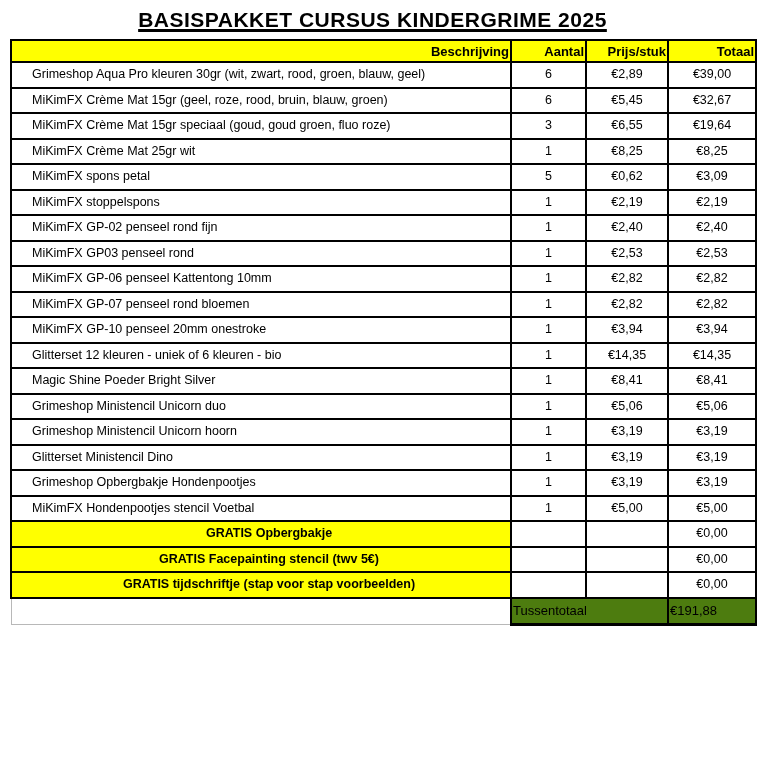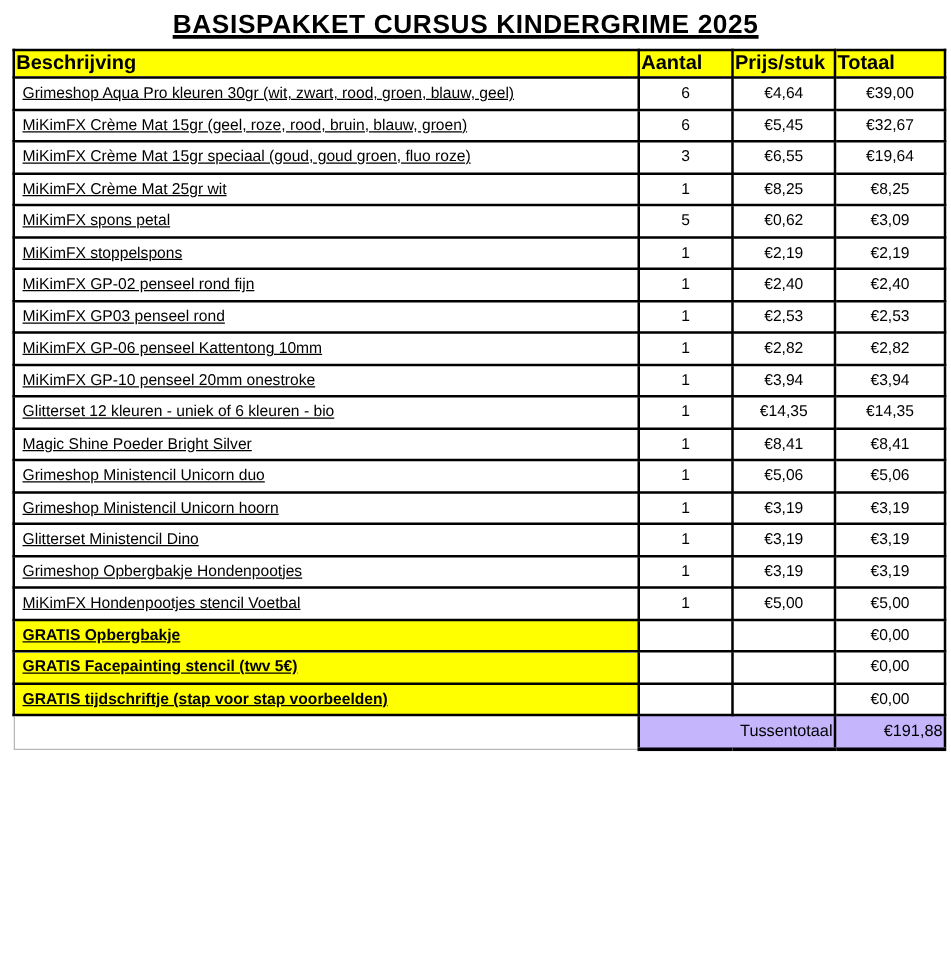--- a/index.html
+++ b/index.html
@@ -29,58 +29,58 @@
   .price-table th,
   .price-table td {
     border: 2px solid #000000;
     font-size: 12.5px;
     overflow: hidden;
     white-space: nowrap;
   }
   .price-table th {
     background: #FFFF00;
     height: 22px;
-    font-size: 16px;
+    font-size: 13px;
     font-weight: bold;
-    text-align: left;
+    text-align: right;
     vertical-align: middle;
   }
   .price-table td {
     height: 25.5px;
     vertical-align: top;
     padding-top: 4px;
   }
   td.desc {
     text-align: left;
-    padding-left: 6px;
+    padding-left: 20px;
     padding-right: 4px;
-    text-decoration: underline;
   }
   td.num {
     text-align: center;
   }
   tr.gratis-row td.desc {
     background: #FFFF00;
     font-weight: bold;
+    text-align: center;
   }
   tr.subtotal-row td {
     vertical-align: middle;
     padding-top: 0;
     height: 27px;
   }
   tr.subtotal-row td.empty-cell {
     border: 1px solid #b8b8b8;
     border-top: 2px solid #000000;
     background: #ffffff;
   }
   tr.subtotal-row td.beige {
-    background: #c4b5fd;
+    background: #4d7c0f;
     border: 2px solid #000000;
     border-bottom-width: 3px;
-    text-align: right;
+    text-align: left;
     font-size: 13px;
   }
 </style>
 </head>
 <body>
 
 <h1 class="page-title">BASISPAKKET CURSUS KINDERGRIME 2025</h1>
 
 <table class="price-table">
   <colgroup>
@@ -94,21 +94,21 @@
       <th>Beschrijving</th>
       <th>Aantal</th>
       <th>Prijs/stuk</th>
       <th>Totaal</th>
     </tr>
   </thead>
   <tbody id="rows-body">
       <tr>
     <td class="desc">Grimeshop Aqua Pro kleuren 30gr (wit, zwart, rood, groen, blauw, geel)</td>
     <td class="num">6</td>
-    <td class="num">€4,64</td>
+    <td class="num">€2,89</td>
     <td class="num">€39,00</td>
   </tr>
       <tr>
     <td class="desc">MiKimFX Crème Mat 15gr (geel, roze, rood, bruin, blauw, groen)</td>
     <td class="num">6</td>
     <td class="num">€5,45</td>
     <td class="num">€32,67</td>
   </tr>
       <tr>
     <td class="desc">MiKimFX Crème Mat 15gr speciaal (goud, goud groen, fluo roze)</td>
@@ -141,20 +141,26 @@
     <td class="num">€2,40</td>
   </tr>
       <tr>
     <td class="desc">MiKimFX GP03 penseel rond</td>
     <td class="num">1</td>
     <td class="num">€2,53</td>
     <td class="num">€2,53</td>
   </tr>
       <tr>
     <td class="desc">MiKimFX GP-06 penseel Kattentong 10mm</td>
+    <td class="num">1</td>
+    <td class="num">€2,82</td>
+    <td class="num">€2,82</td>
+  </tr>
+      <tr>
+    <td class="desc">MiKimFX GP-07 penseel rond bloemen</td>
     <td class="num">1</td>
     <td class="num">€2,82</td>
     <td class="num">€2,82</td>
   </tr>
       <tr>
     <td class="desc">MiKimFX GP-10 penseel 20mm onestroke</td>
     <td class="num">1</td>
     <td class="num">€3,94</td>
     <td class="num">€3,94</td>
   </tr>

